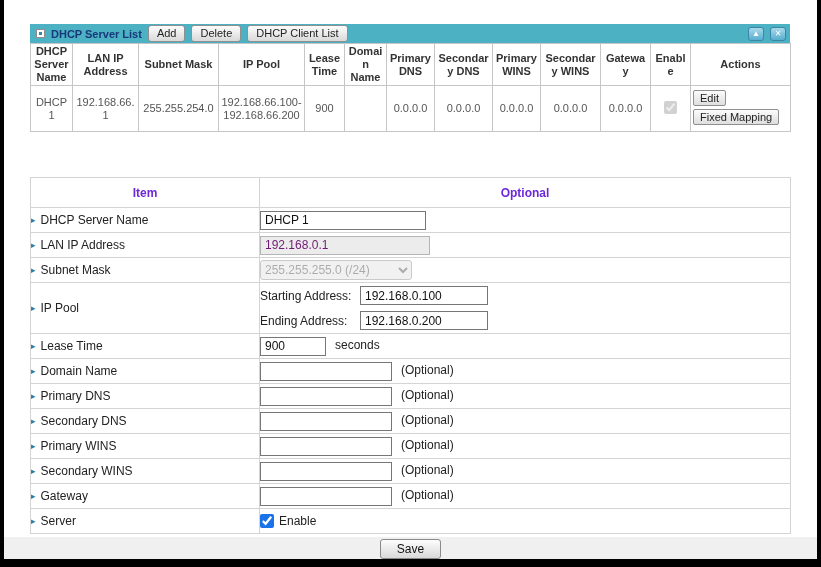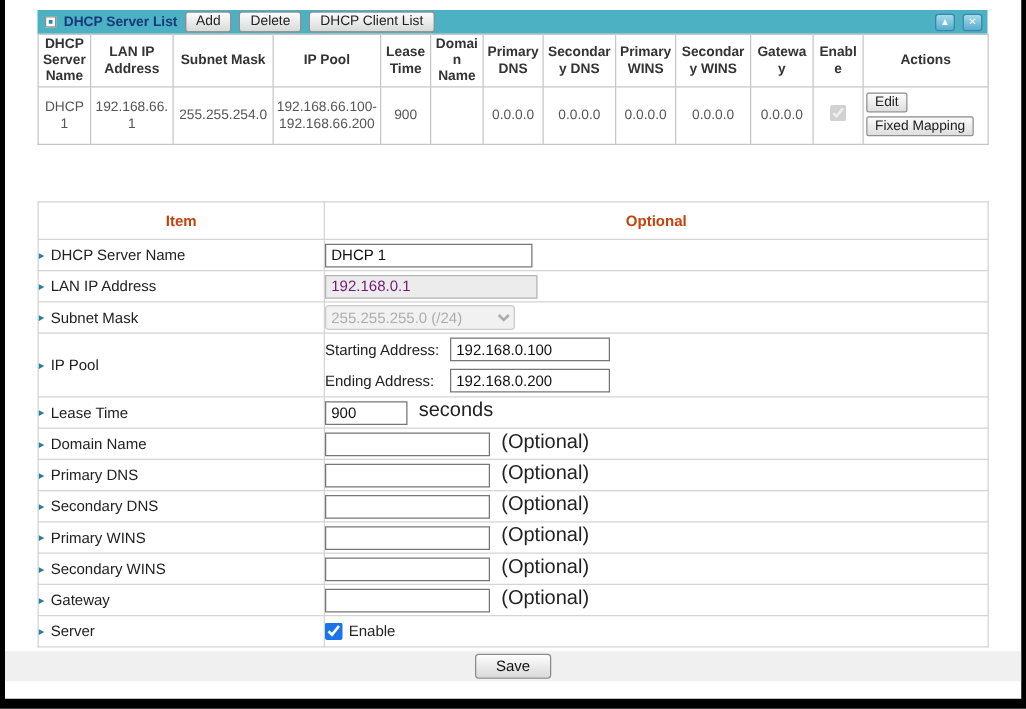--- a/index.html
+++ b/index.html
@@ -8,21 +8,21 @@
     width:821px; height:567px;
     background:#000;
     position:relative;
     font-family:"Liberation Sans", sans-serif;
   }
   .content {
     position:absolute; left:4px; top:0; right:4px; bottom:8px;
     background:#fff; overflow:hidden;
   }
   .panel-outer { margin:0 27px 0 26px; }
-  .panel-outer.first { padding-top:8px; }
+  .panel-outer.first { padding-top:24px; }
   .panel-outer.second { margin-top:45px; }
 
   
   .titlebar {
     height:19px; background:#4bb1c3;
     display:flex; align-items:center; gap:6px;
     padding:0 4px 0 6px;
   }
   .panel-icon {
     width:9px; height:9px; background:#fff; border:1px solid #8f8f8f;
@@ -57,41 +57,41 @@
     display:block; font-size:11px; color:#222; font-family:inherit;
     background:linear-gradient(#fcfcfc,#dedede);
     border:1px solid #8f8f8f; border-radius:2px;
     padding:1px 6px; margin:1px 0 3px 0; cursor:pointer; white-space:nowrap;
   }
   input[type=checkbox].list-cb { margin:0; }
 
   
   table.cfg { border-collapse:collapse; table-layout:fixed; width:760px; }
   table.cfg th, table.cfg td { border:1px solid #d4d4d4; font-size:12px; padding:0; }
-  table.cfg th { height:30px; font-weight:bold; color:#c2410c; }
+  table.cfg th { height:30px; font-weight:bold; color:#6d28d9; }
   td.item-cell { padding-left:8px; color:#222; height:25px; }
   td.item-cell .arrow { color:#2a7ca0; font-size:9px; margin-right:5px; vertical-align:1px; }
   td.setting-cell { padding-left:6px; }
   input[type=text] {
     height:19px; border:1px solid #767676; font-size:12px;
     padding:1px 4px; font-family:inherit; color:#111; vertical-align:middle;
   }
   input[type=text].ro { background:#ececec; border:1px solid #b5b5b5; color:#701a75; }
   select.ro {
     background:#ececec; color:#8a8a8a; border:1px solid #b5b5b5;
     height:20px; font-size:12px; width:152px; border-radius:3px; font-family:Liberation Sans, sans-serif;
   }
   .w-name { width:166px; }
   .w-ip { width:170px; }
   .w-pool { width:128px; }
   .w-lease { width:66px; }
   .w-opt { width:132px; }
   .pool-row { display:flex; align-items:center; height:25px; }
   .pool-label { width:100px; font-size:12px; color:#222; flex:0 0 auto; }
-  .suffix { font-size:16px; color:#222; margin-left:9px; }
+  .suffix { font-size:12px; color:#222; margin-left:9px; }
   .enable-wrap { display:flex; align-items:center; gap:5px; }
   input[type=checkbox].blue-cb { width:14px; height:14px; margin:0; accent-color:#1a73e8; }
   .enable-label { font-size:12px; color:#222; }
 
   
   .save-bar {
     background:#f0f0f0; text-align:center;
     margin-top:3px; height:24px; padding-top:2px;
   }
   .save-btn {

